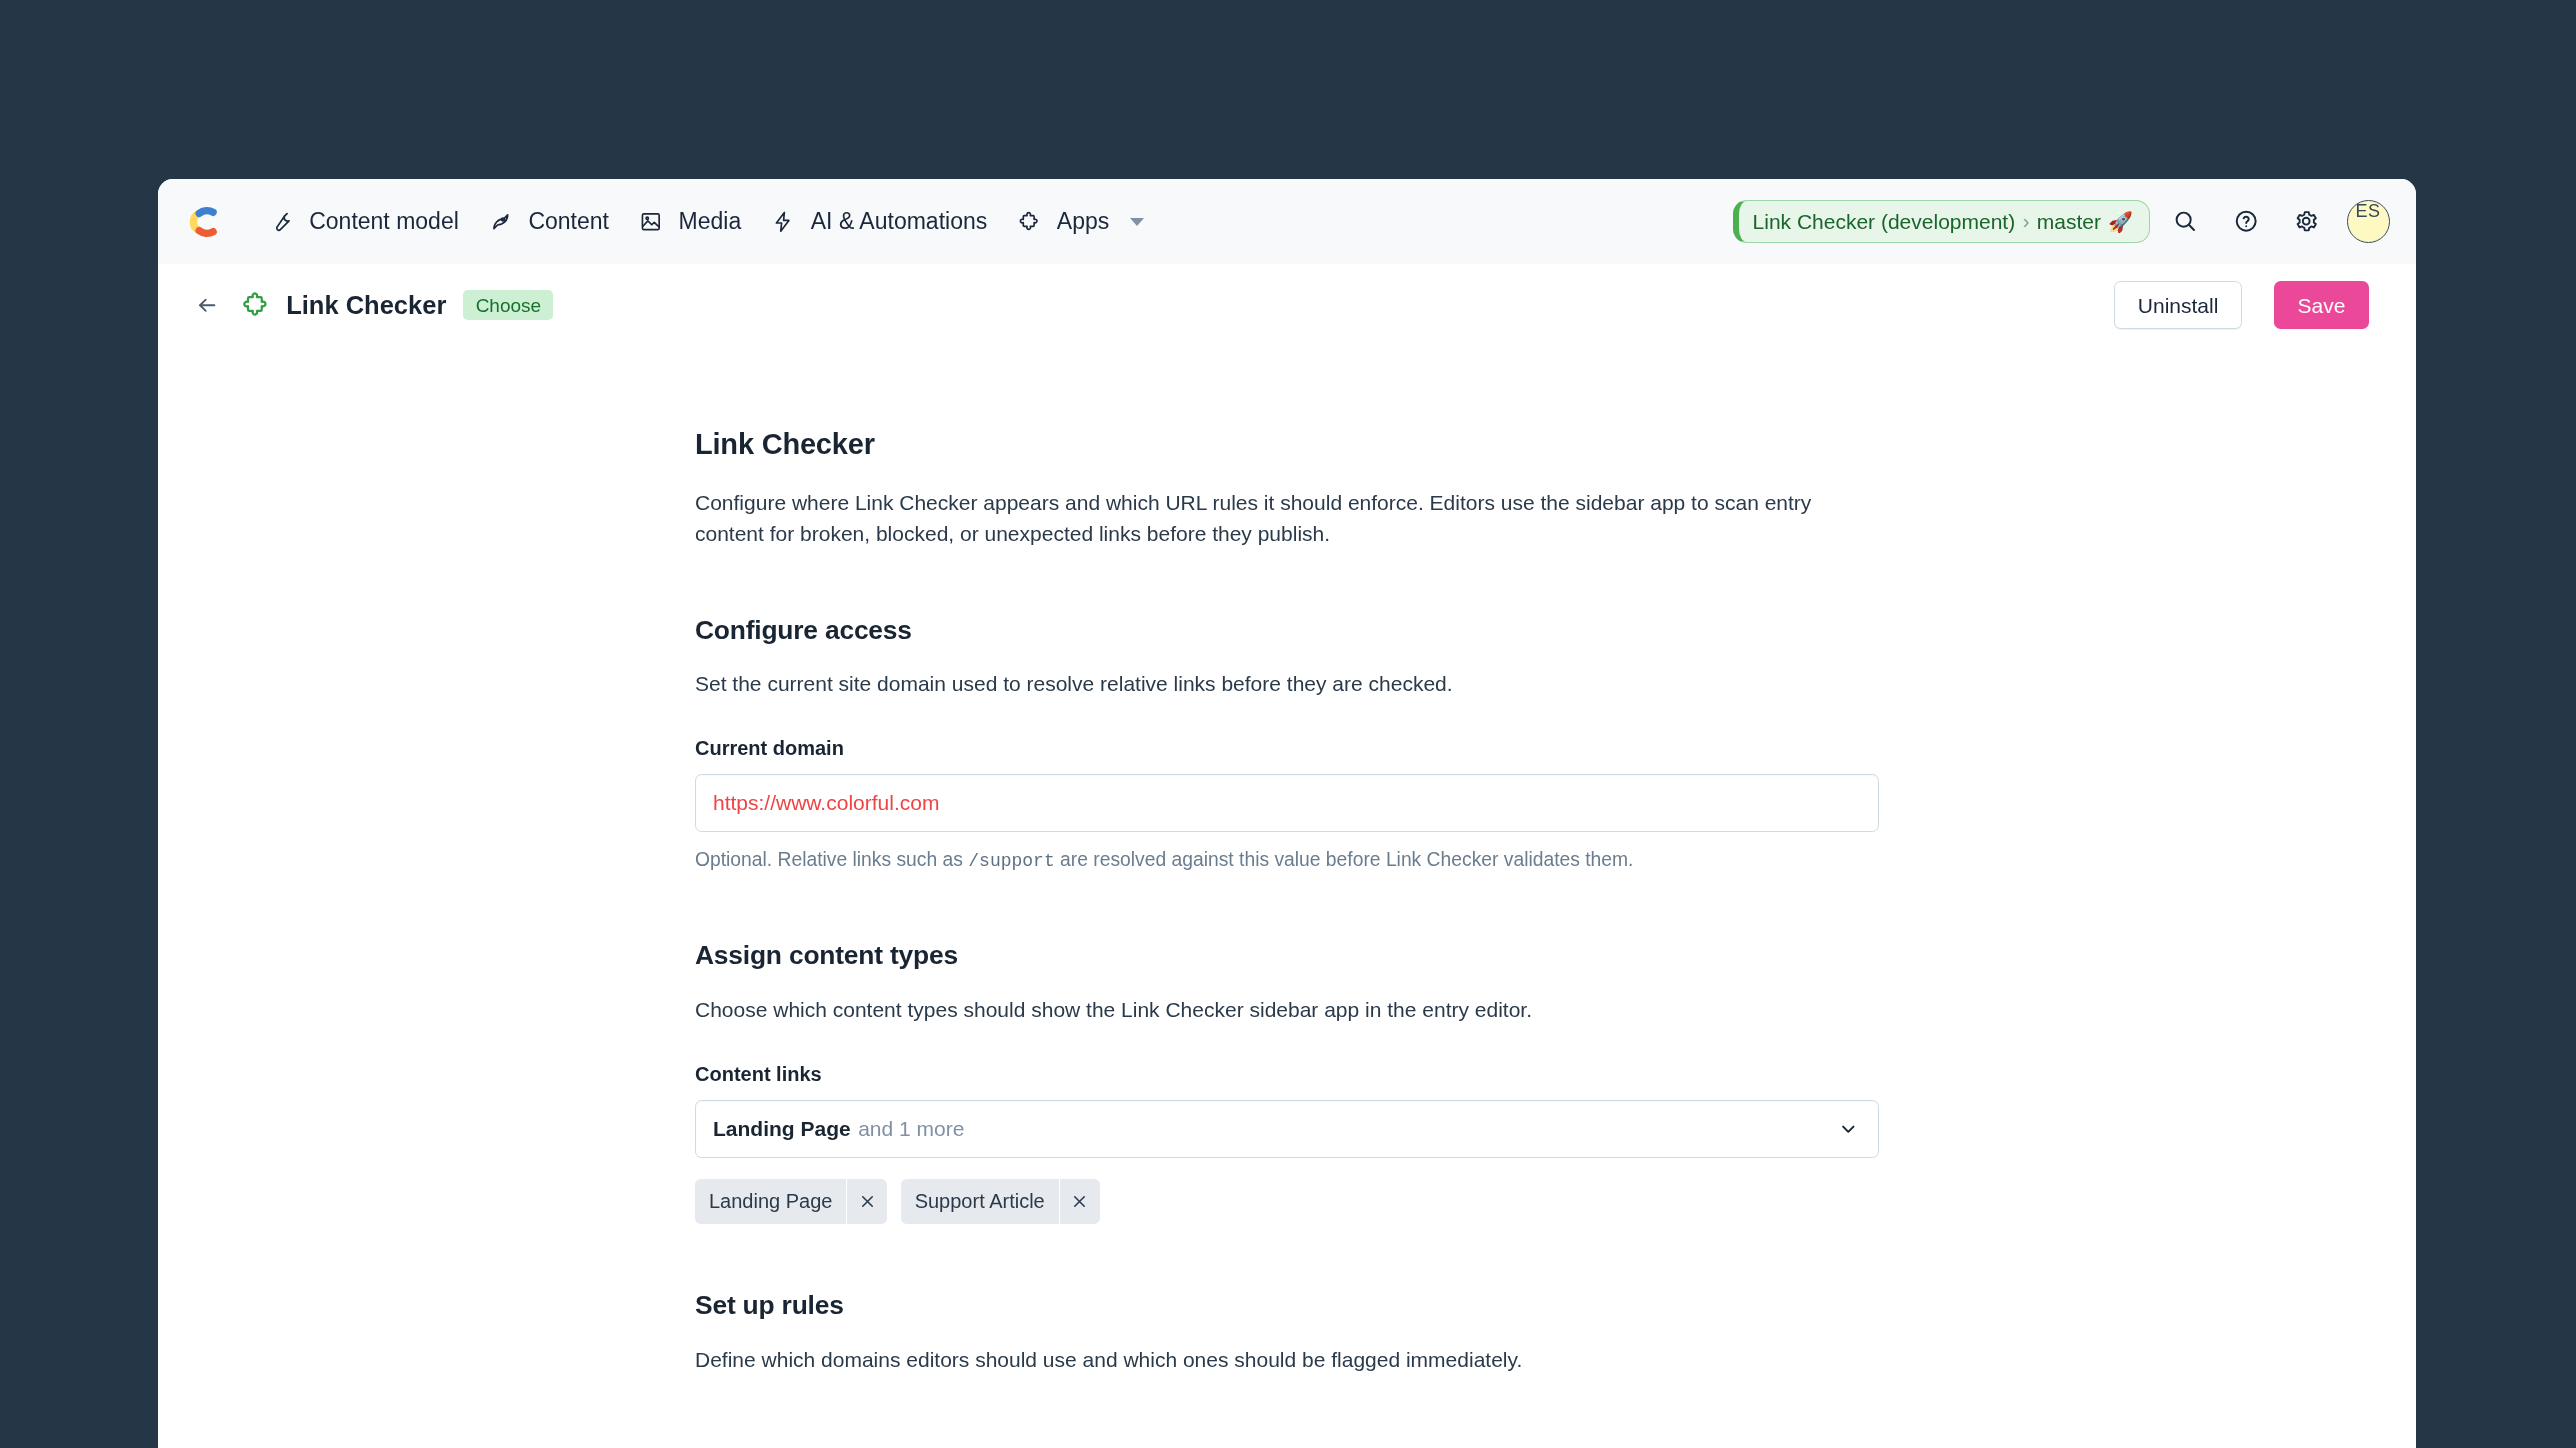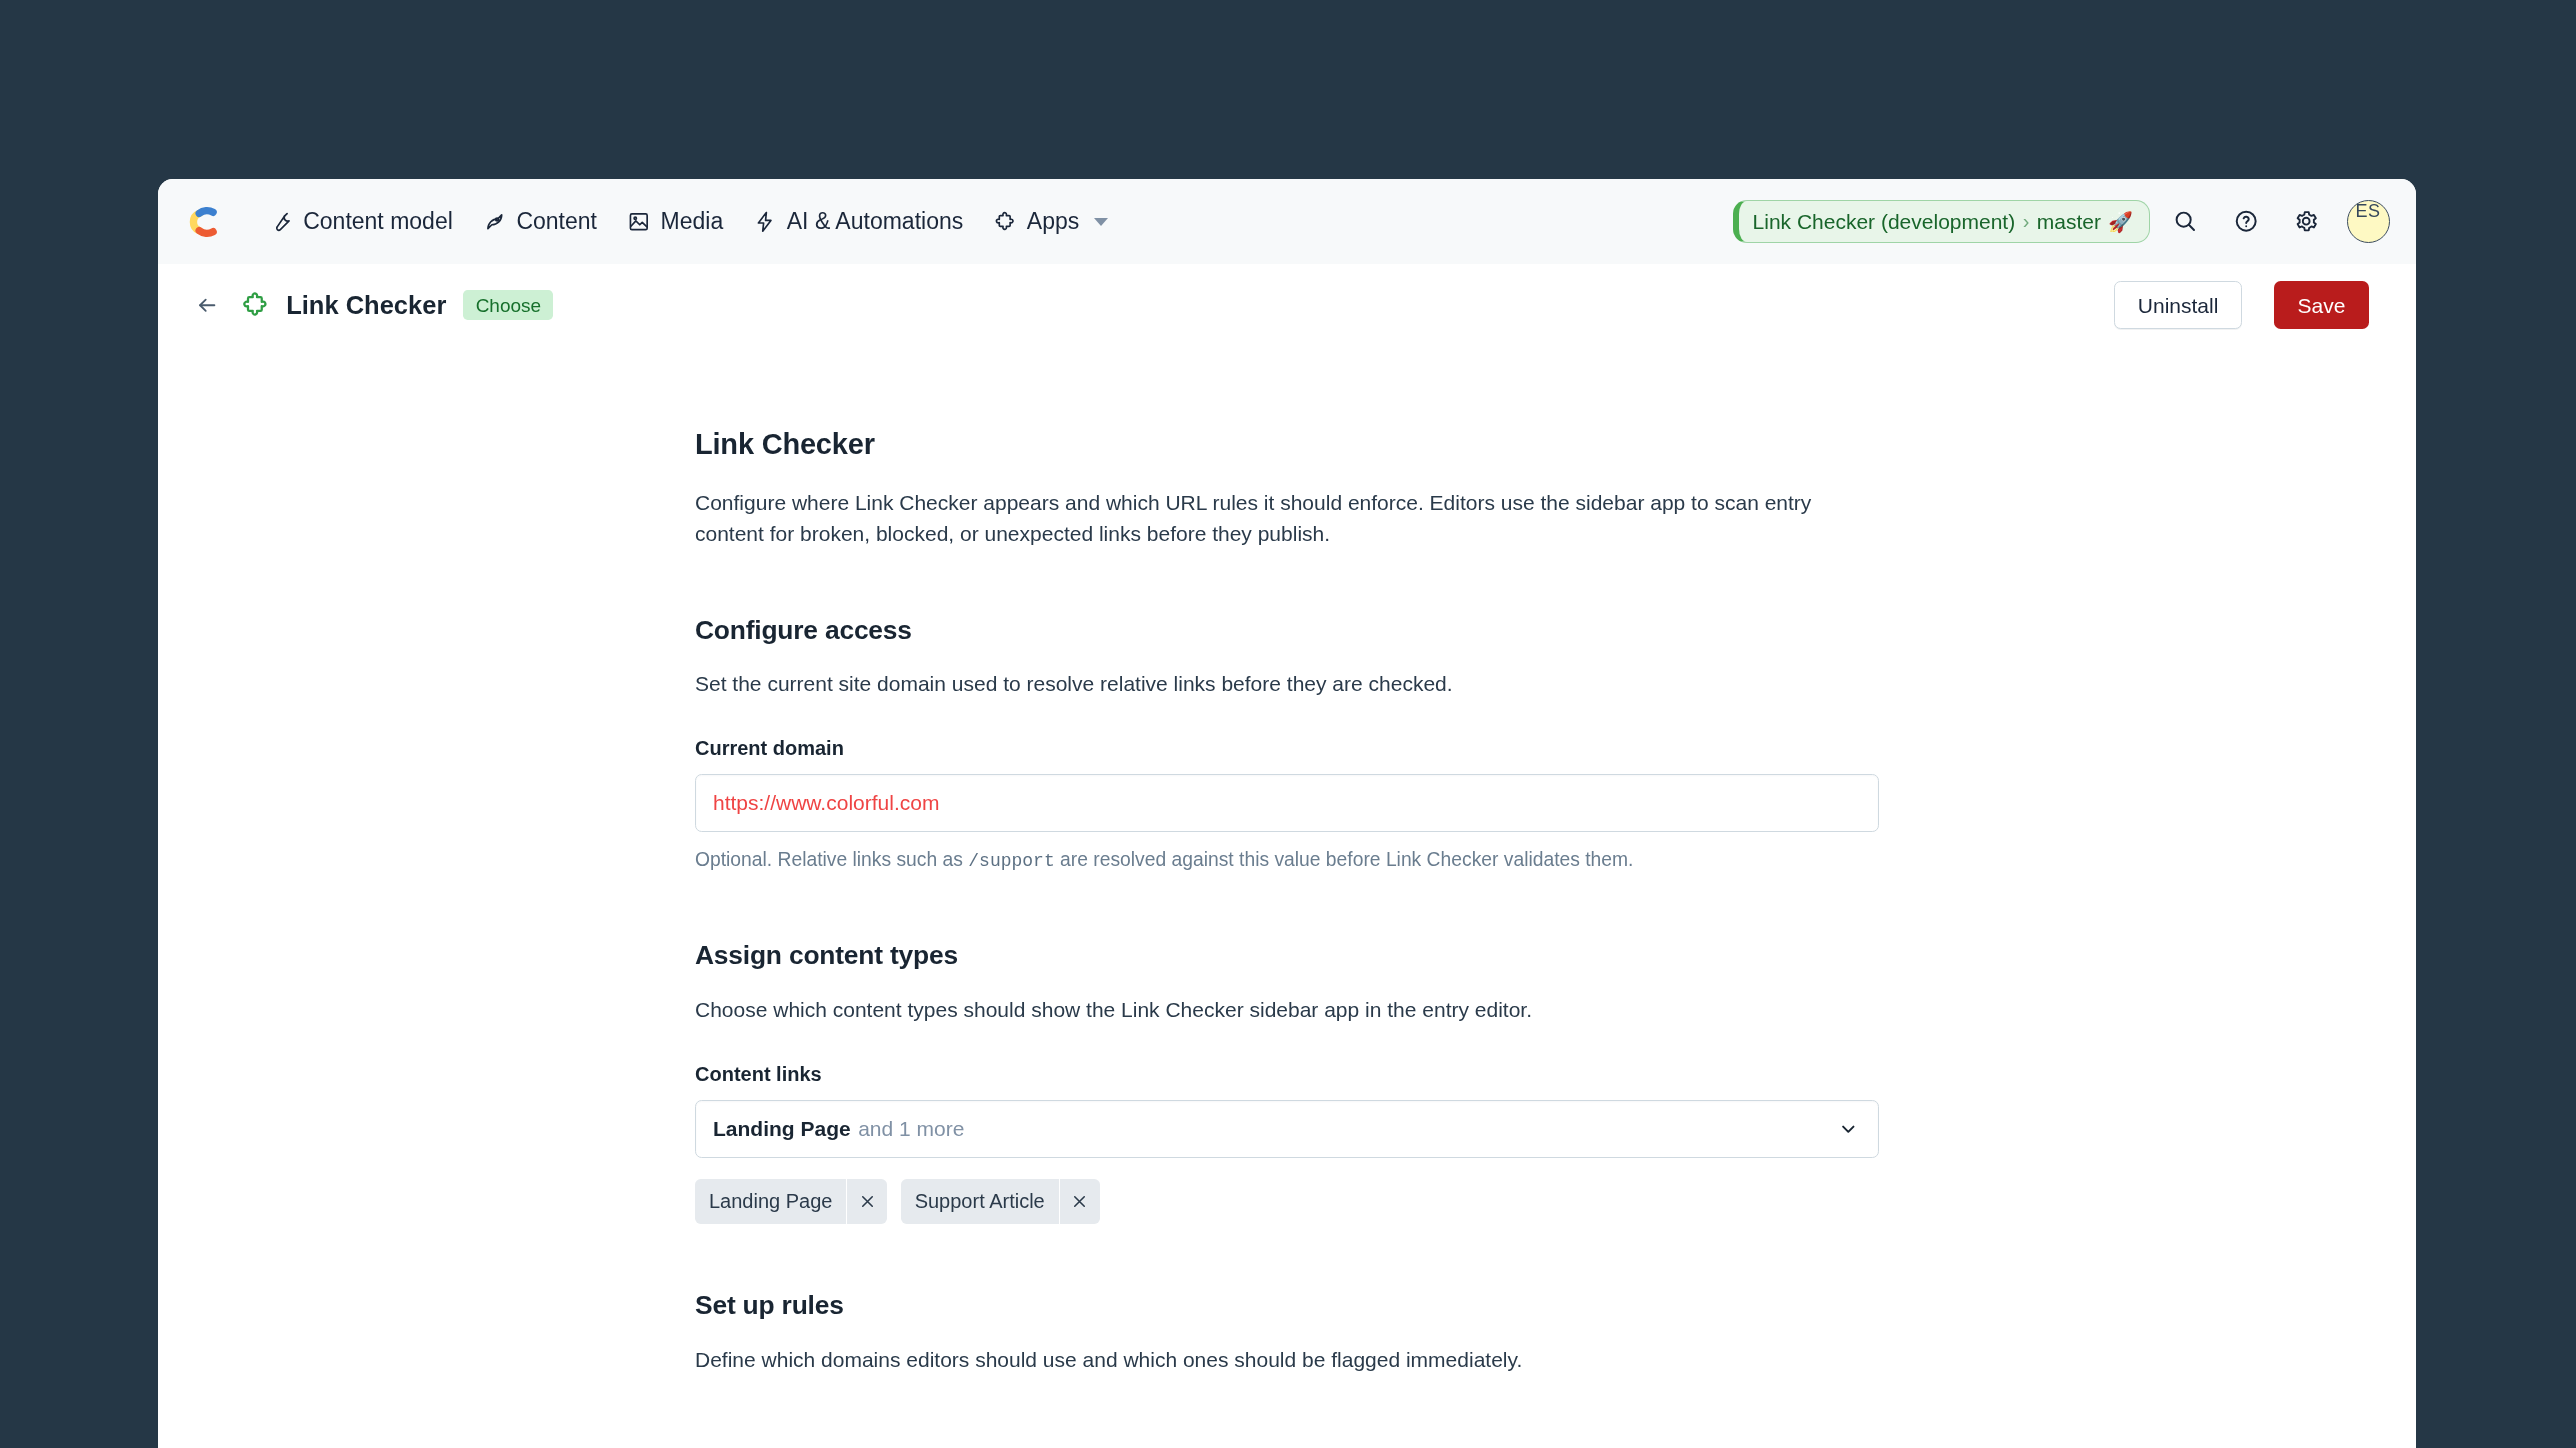--- a/index.html
+++ b/index.html
@@ -53,21 +53,21 @@
   .nav-links {
     display: flex;
     align-items: center;
     margin-left: 22.6px;
     gap: 0px;
   }
 
   .nav-link {
     display: flex;
     align-items: center;
-    gap: 10px;
+    gap: 16px;
     padding: 8.5px 15px;
     border-radius: 5.7px;
     color: #1b273a;
     font-size: 23px;
     font-weight: 400;
     line-height: 1;
     cursor: pointer;
     white-space: nowrap;
   }
 
@@ -193,21 +193,21 @@
     white-space: nowrap;
     border: 0.9px solid transparent;
   }
   .btn-secondary {
     background: #ffffff;
     border-color: #cfd9e0;
     color: #1b273a;
     box-shadow: 0 0.9px 0 rgba(25,37,50,0.06);
   }
   .btn-primary {
-    background: #b91c1c;
+    background: #ec4899;
     color: #ffffff;
     font-weight: 400;
   }
 
   
   #content-scroll {
     flex: 1 1 auto;
     overflow: hidden;
     background: #ffffff;
   }

